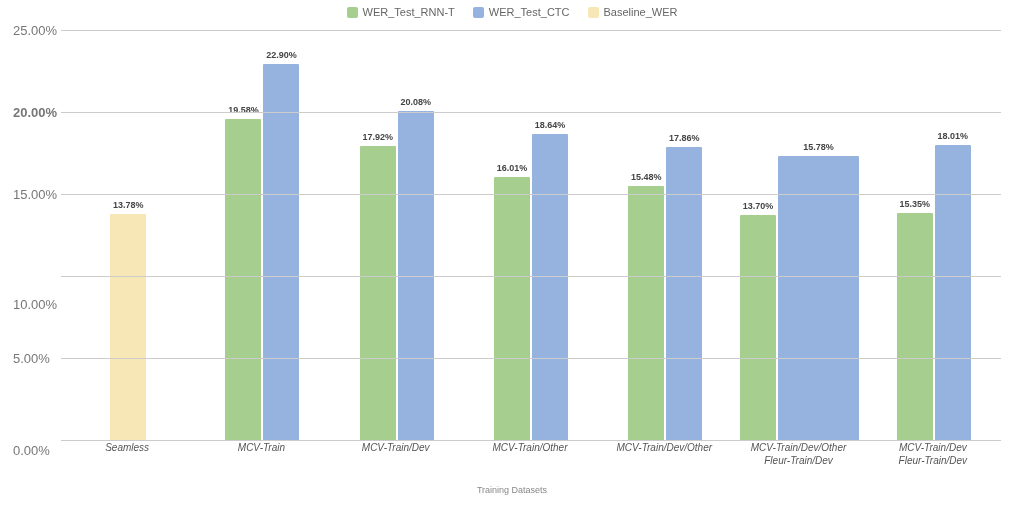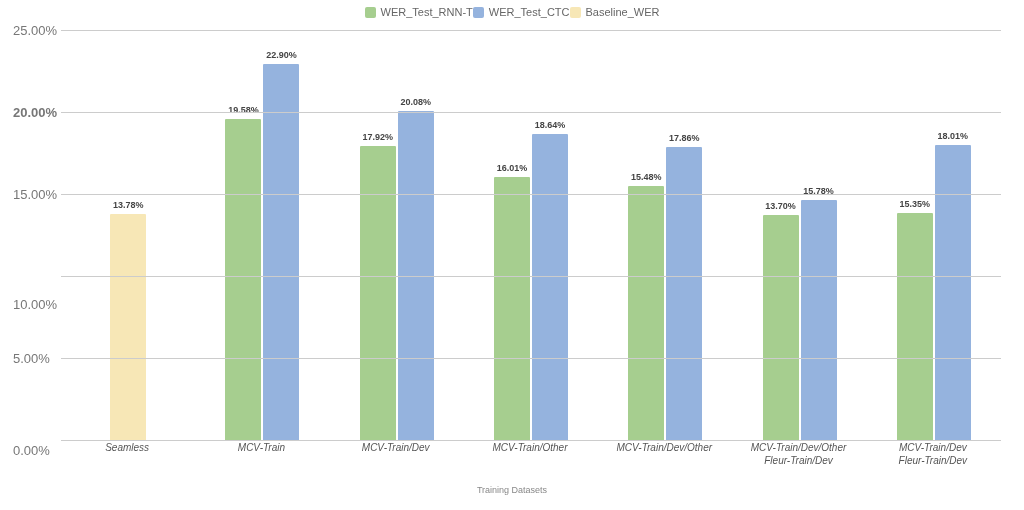--- a/index.html
+++ b/index.html
@@ -18,20 +18,21 @@
     width: 1024px;
     height: 510px;
   }
   .legend {
     position: absolute;
     top: 6px;
     left: 0;
     width: 100%;
     display: flex;
     justify-content: center;
+    gap: 18px;
     font-size: 11px;
     color: #666;
   }
   .legend-item {
     display: flex;
     align-items: center;
     gap: 5px;
   }
   .swatch {
     width: 11px;
@@ -205,21 +206,21 @@
             <div class="bar ctc" style="height: 292.904px;">
               <div class="barlabel">17.86%</div>
             </div>
           </div>
         </div>
         <div class="group">
           <div class="bars">
             <div class="bar rnnt" style="height: 224.68px;">
               <div class="barlabel">13.70%</div>
             </div>
-            <div class="bar ctc" style="height: 240px;">
+            <div class="bar ctc" style="height: 284px; padding-left: 45px;">
               <div class="barlabel">15.78%</div>
             </div>
           </div>
         </div>
         <div class="group">
           <div class="bars">
             <div class="bar rnnt" style="height: 227px; text-align: right;">
               <div class="barlabel">15.35%</div>
             </div>
             <div class="bar ctc" style="height: 295.364px;">

